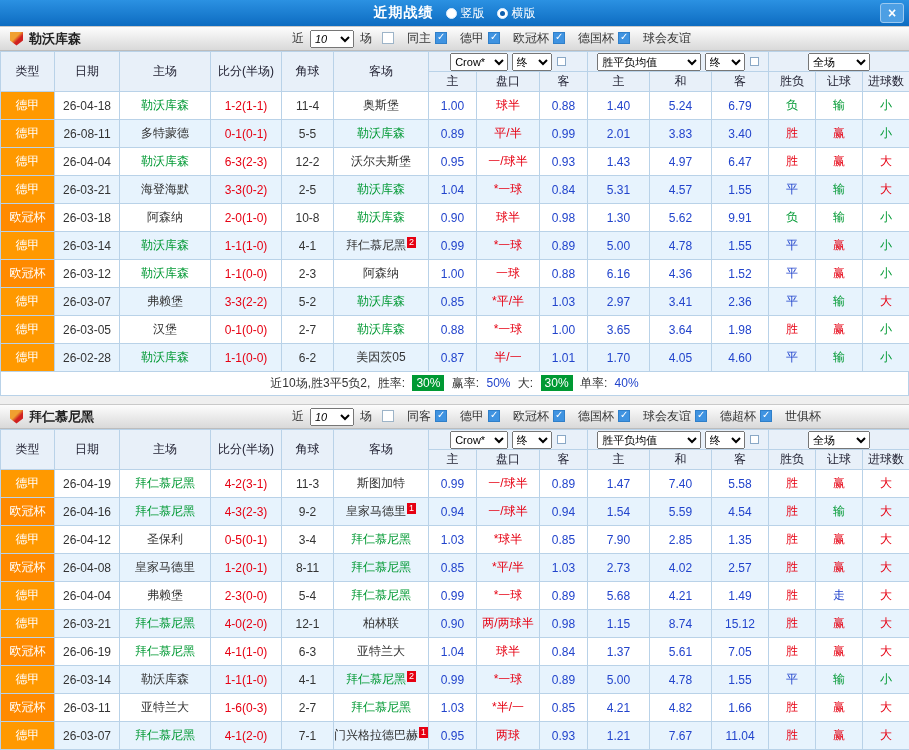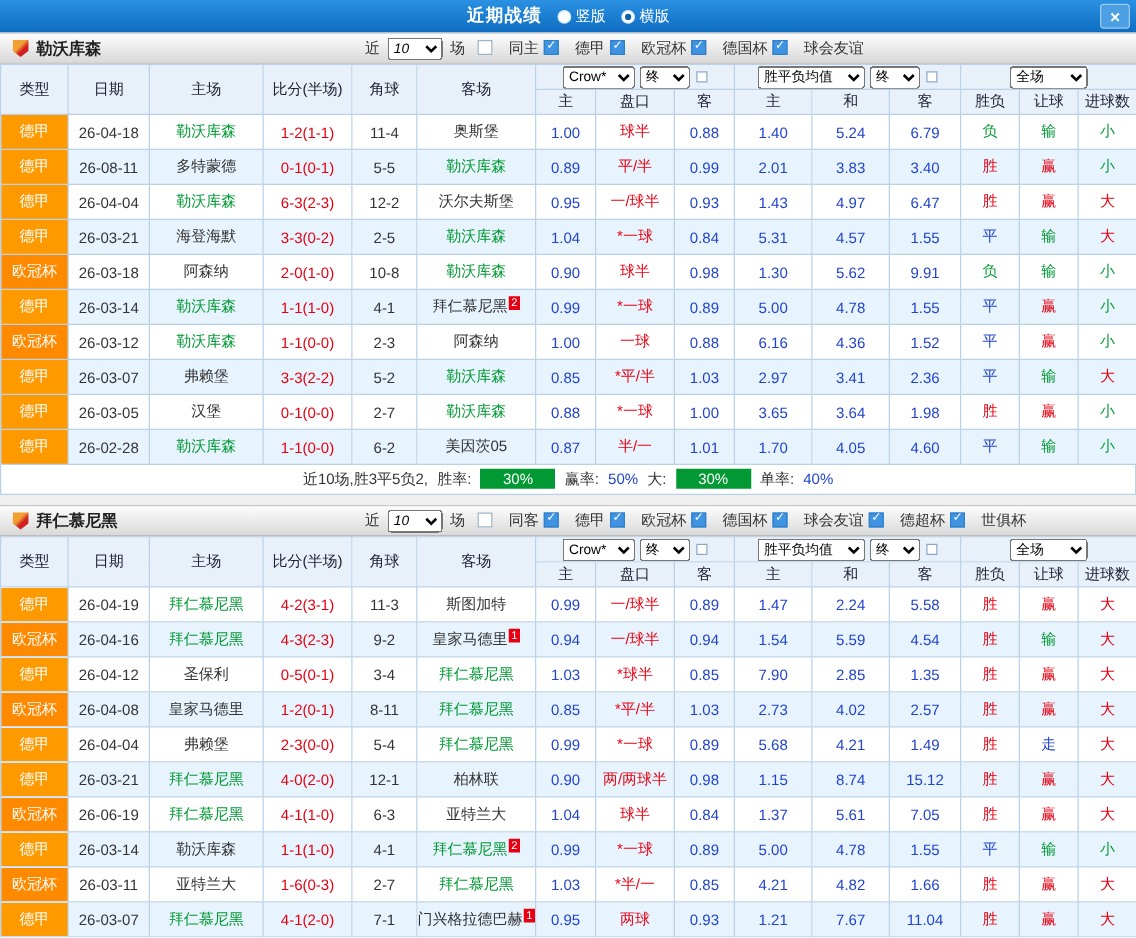--- a/index.html
+++ b/index.html
@@ -30,38 +30,38 @@
   .cb { display:inline-flex; align-items:center; gap:13px; margin-left:4px; cursor:pointer; }
   .cb .box { width:12px; height:12px; border:1px solid #9db4c8; background:#fff; display:inline-block; position:relative; }
   .cb.checked .box { background:#3f93e1; border-color:#2f7fc9; }
   .cb.checked .box::after { content:"✓"; position:absolute; left:1px; top:-2px; color:#fff; font-size:10px; }
 
   
   table { border-collapse:collapse; width:909px; table-layout:fixed; }
   th,td { border:1px solid #b9d2e8; text-align:center; overflow:hidden; white-space:nowrap; }
   thead th { background:#e8f0f9; font-weight:normal; height:20px; font-size:12px; color:#223; }
   thead .ctrl select { font-size:11px; height:18px; vertical-align:middle; }
-  .sel-company { width:58px; } .sel-final { width:40px; } .sel-avg { width:86px; } .sel-period { width:62px; }
+  .sel-company { width:58px; } .sel-final { width:40px; } .sel-avg { width:104px; } .sel-period { width:62px; }
   .mini-box { display:inline-block; width:9px; height:9px; border:1px solid #8aa8c6; background:#fff; vertical-align:middle; margin-left:2px; }
   tbody td { height:28px; font-size:12px; background:#fff; }
   tr.even td { background:#e7f3fd; }
   td.type { color:#fff; }
   td.score { color:#e60012; }
   td.hcp { color:#e60012; }
   td.odds { color:#2244cc; }
   td.team { color:#333; cursor:pointer; }
   td.team.hl { color:#009933; }
   .rank-badge { display:inline-block; background:#e60012; color:#fff; font-size:9px; line-height:11px;
     padding:0 2px; margin-left:1px; vertical-align:top; }
 
   
   .stats-footer { height:24px; line-height:22px; text-align:center; border:1px solid #b9d2e8;
     border-top:none; background:#fff; font-size:12px; color:#333; }
   .stats-footer span { margin:0 2px; }
-  .badge-green { background:#009933; color:#fff; padding:1px 18px; }
+  .badge-green { background:#009933; color:#fff; padding:1px 4px; }
   .pct-blue { color:#2244cc; }
 
   .sec-gap { height:8px; background:#efefef; }
 </style>
 </head>
 <body>
 
 <div class="titlebar">
   <span class="title">近期战绩</span>
   <span class="radio">
@@ -430,21 +430,21 @@
         <td class="type" style="background: rgb(255, 153, 0);">德甲</td>
         <td>26-04-19</td>
         <td class="team hl">拜仁慕尼黑</td>
         <td class="score">4-2(3-1)</td>
         <td>11-3</td>
         <td class="team"><span>斯图加特</span></td>
         <td class="odds">0.99</td>
         <td class="hcp">一/球半</td>
         <td class="odds">0.89</td>
         <td class="odds">1.47</td>
-        <td class="odds">2.24</td>
+        <td class="odds">7.40</td>
         <td class="odds">5.58</td>
         <td style="color: rgb(230, 0, 18);">胜</td>
         <td style="color: rgb(230, 0, 18);">赢</td>
         <td style="color: rgb(230, 0, 18);">大</td>
       </tr>
       <tr class="even">
         <td class="type" style="background: rgb(255, 138, 0);">欧冠杯</td>
         <td>26-04-16</td>
         <td class="team hl">拜仁慕尼黑</td>
         <td class="score">4-3(2-3)</td>

